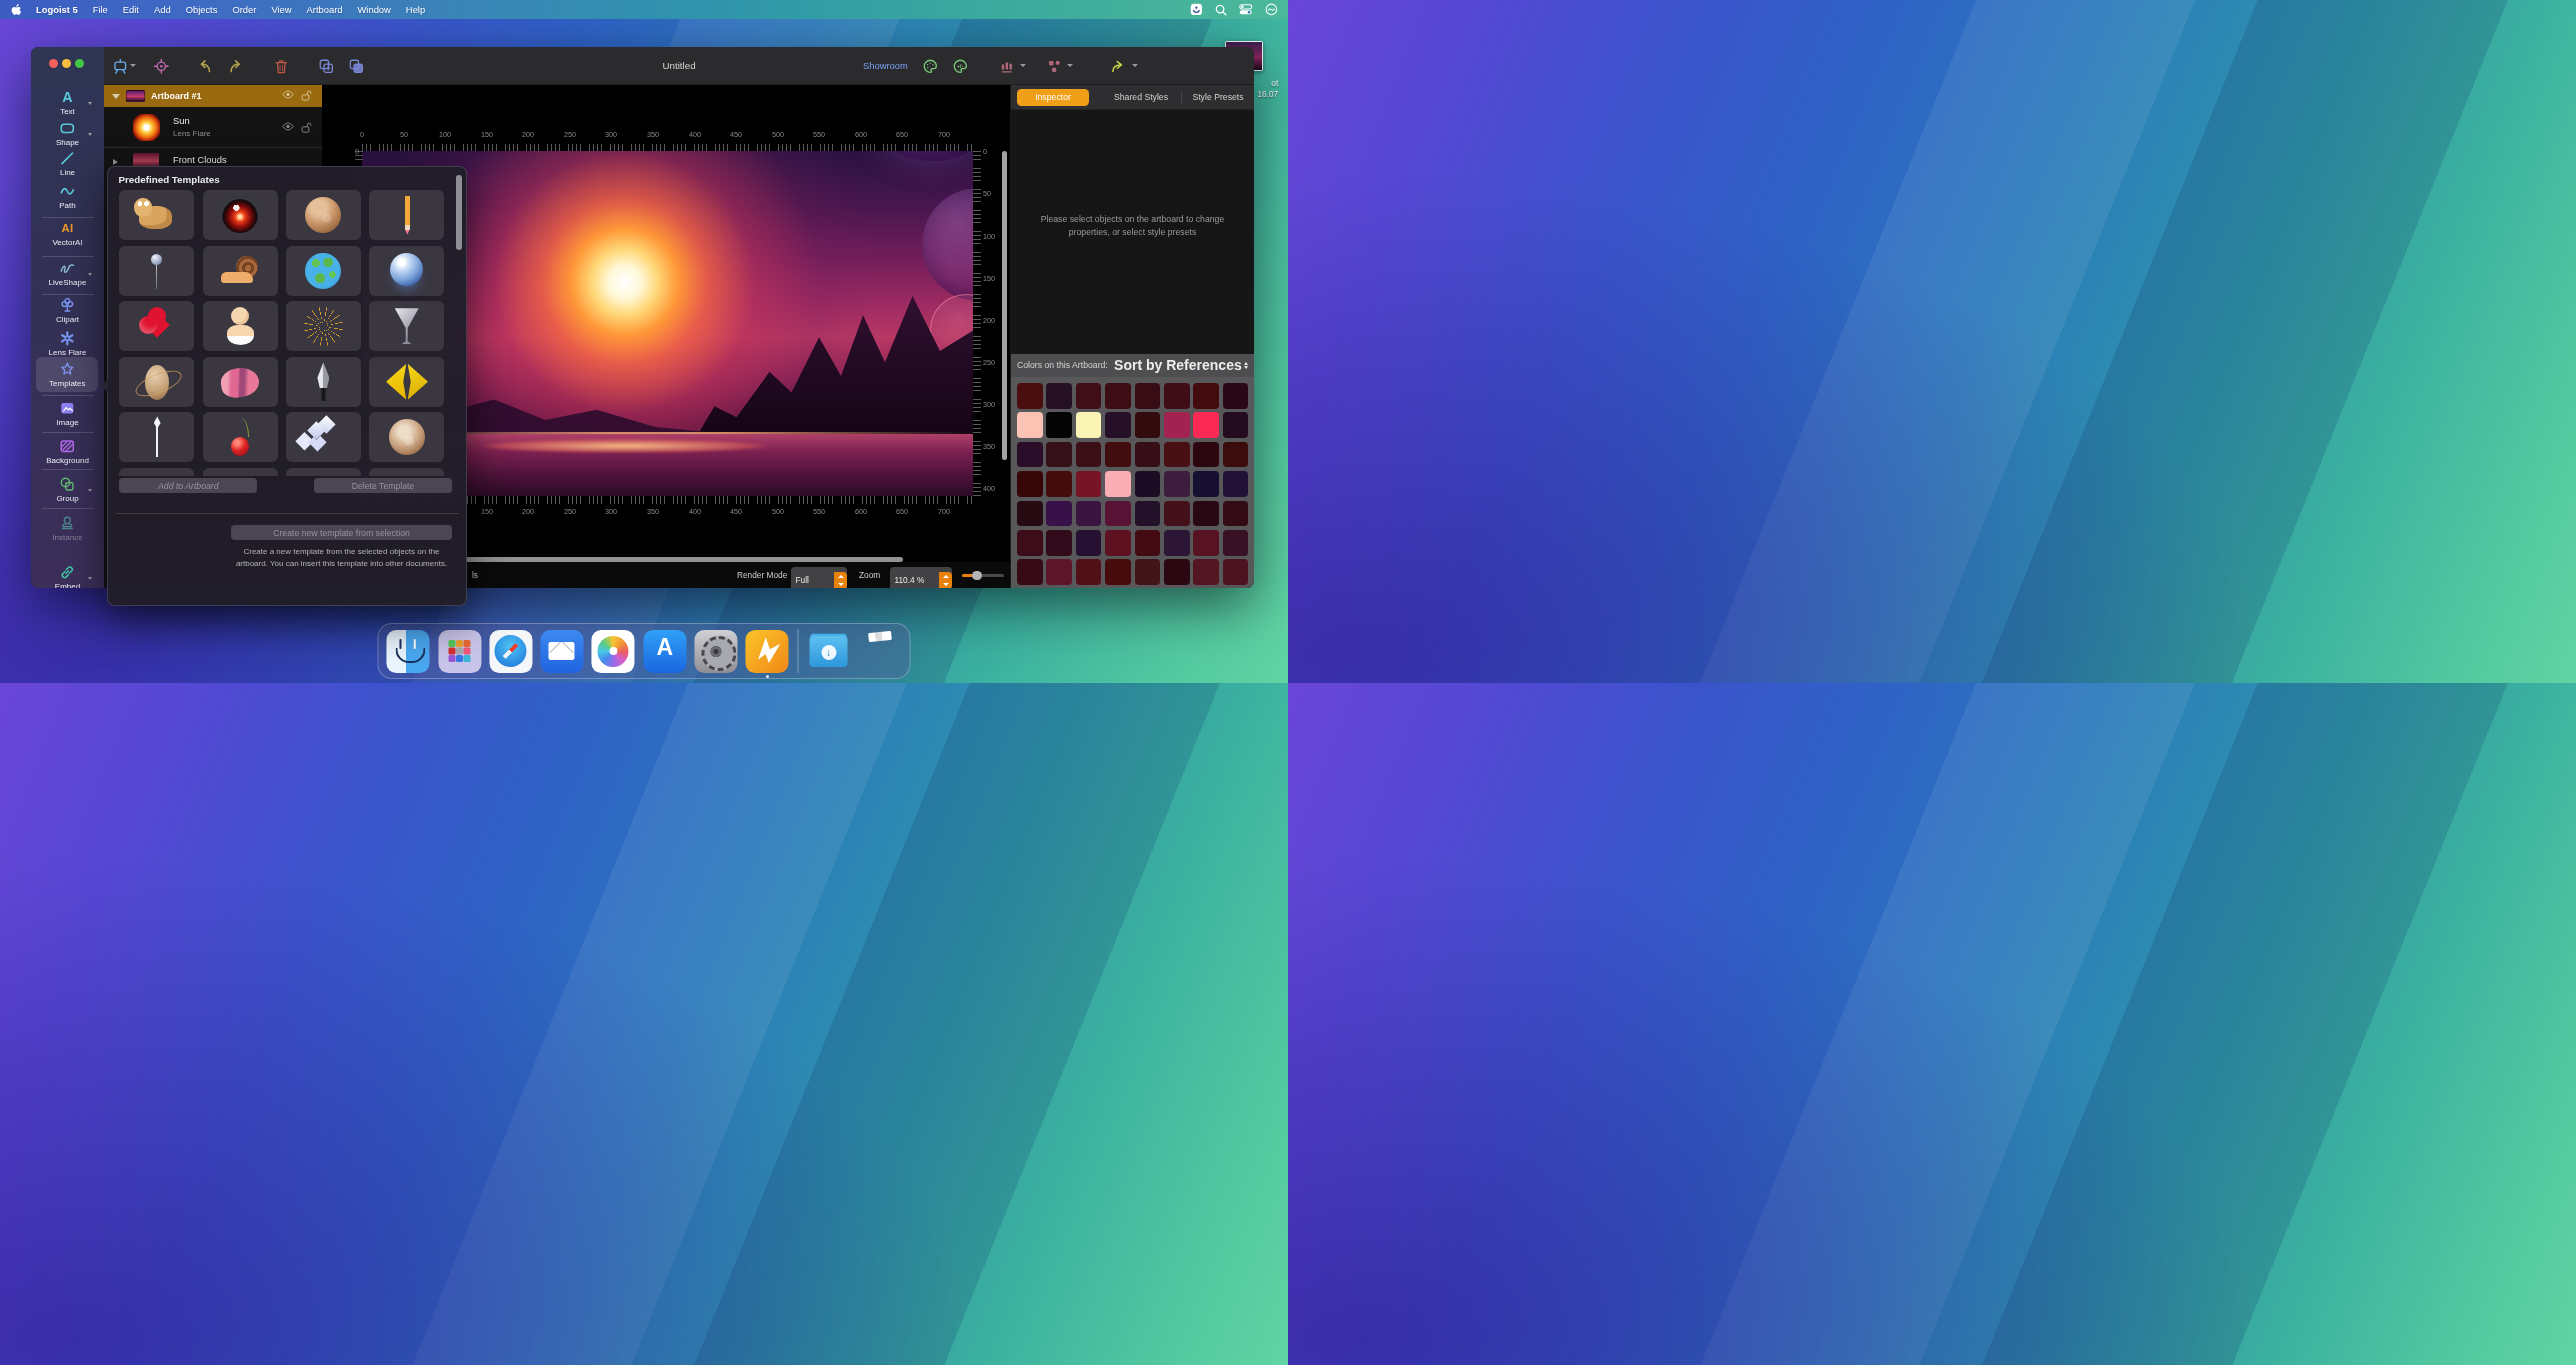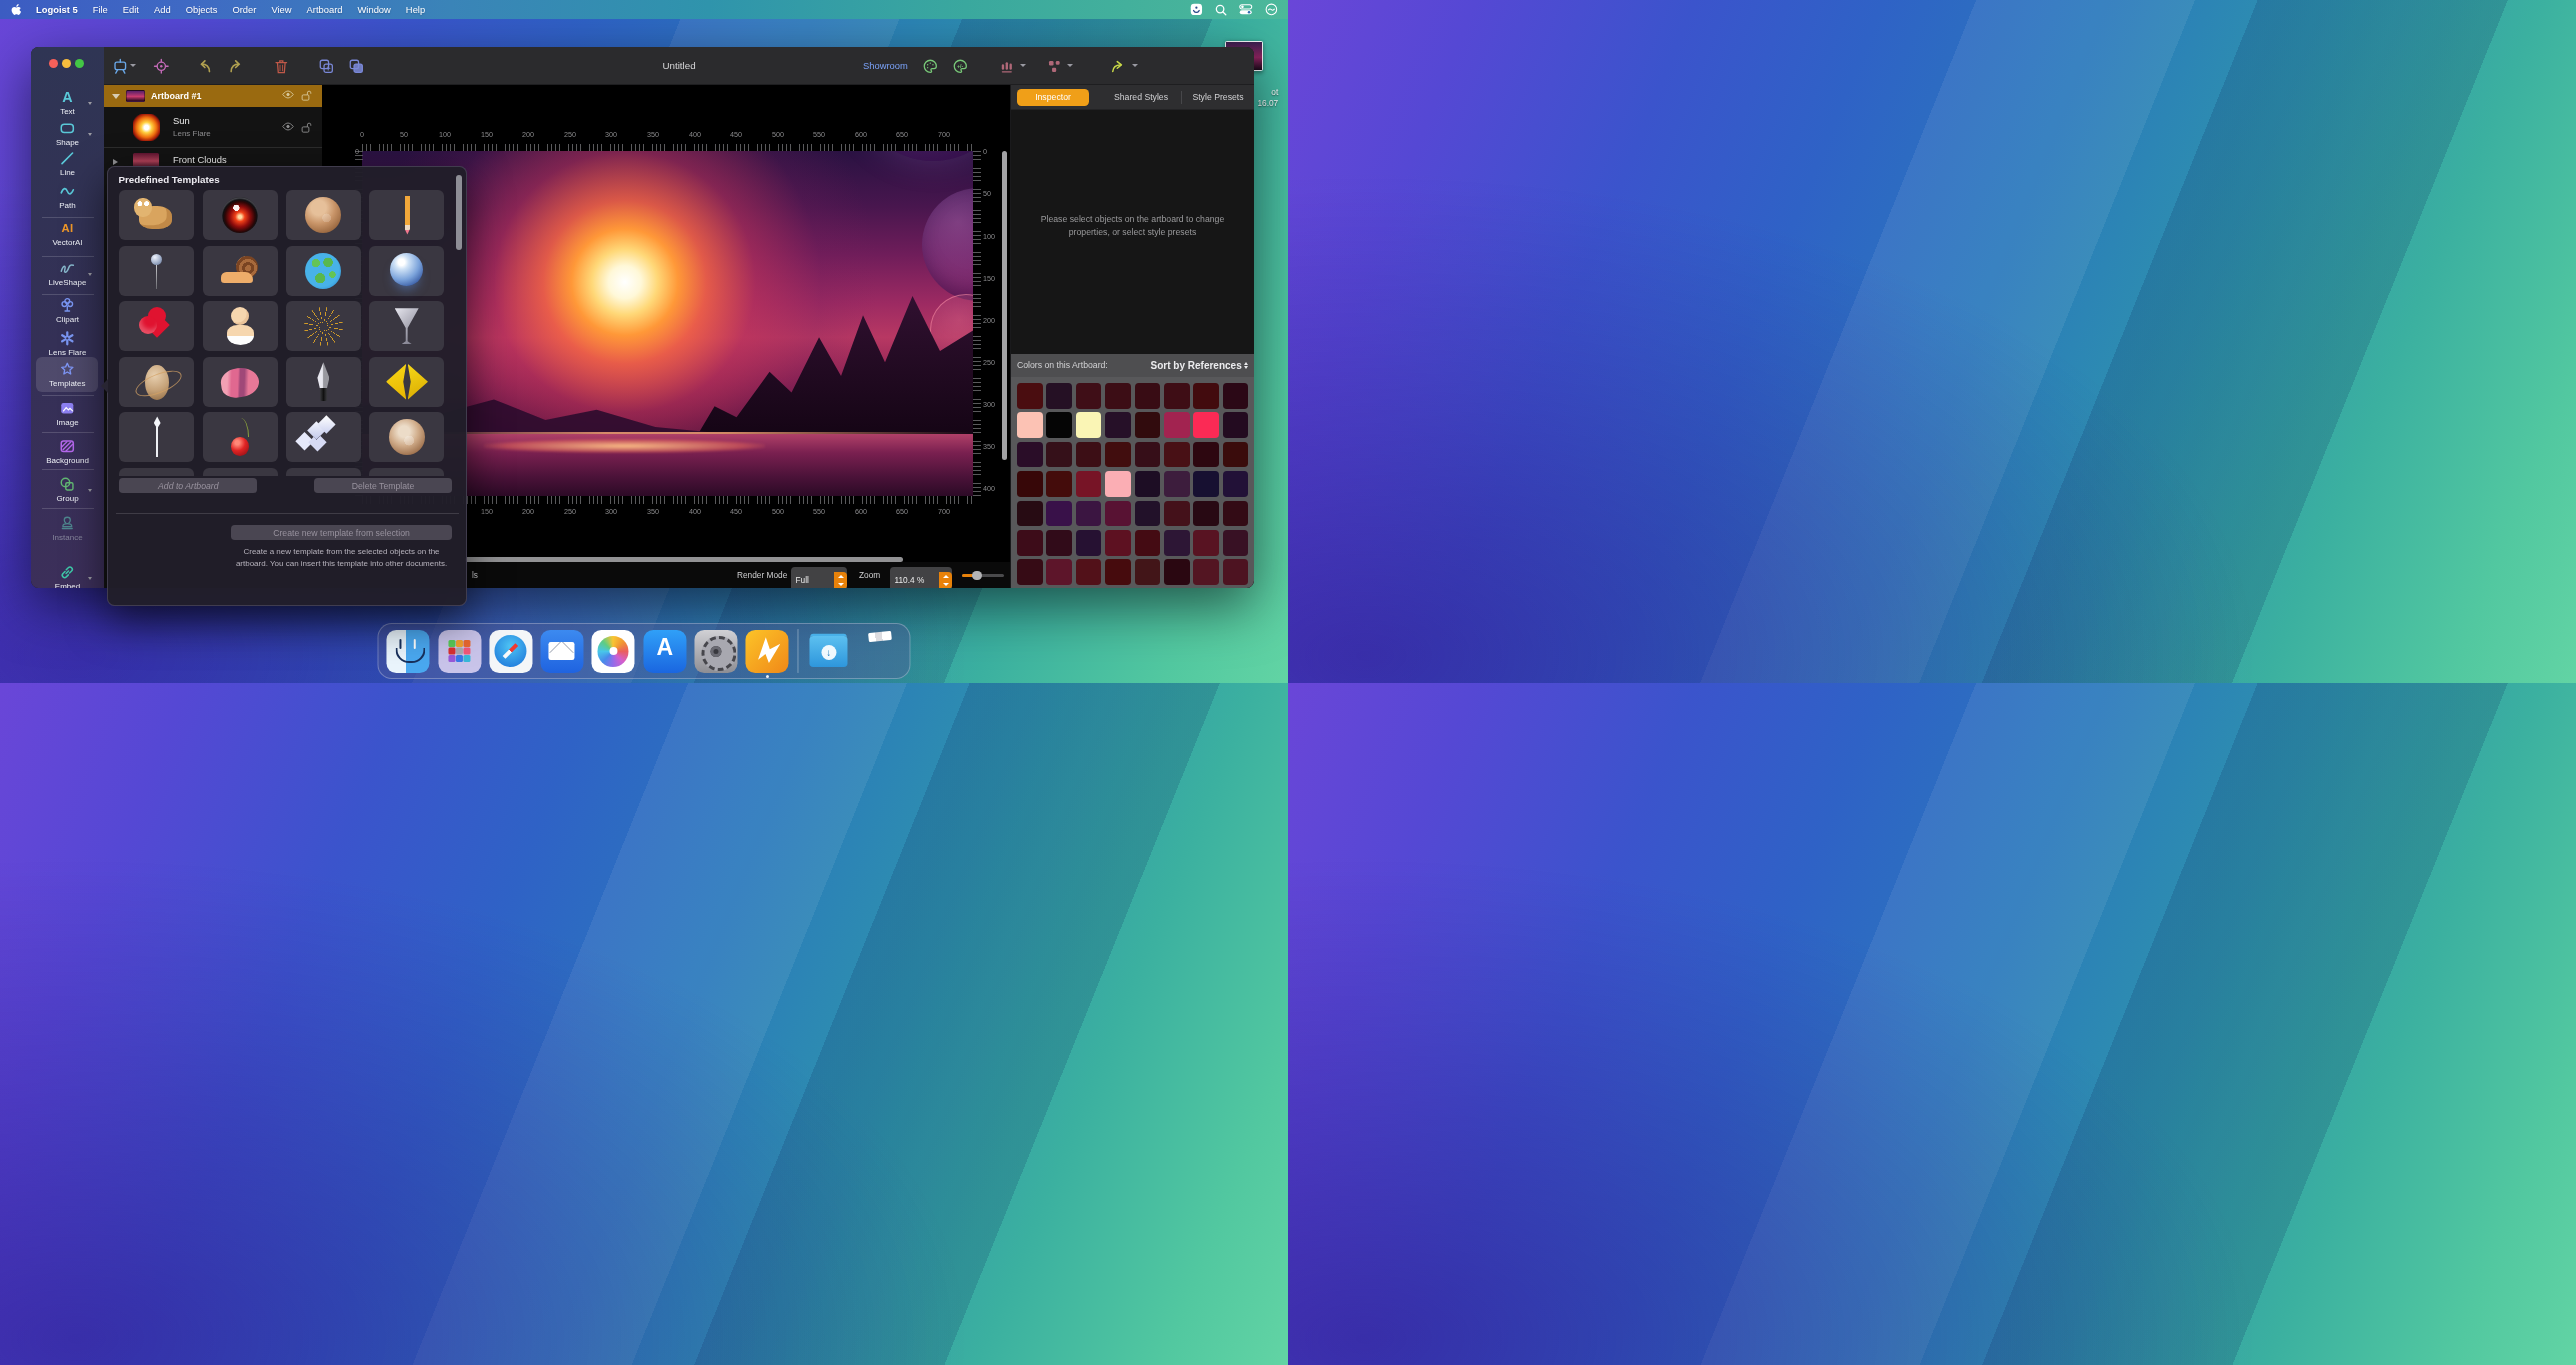--- a/index.html
+++ b/index.html
@@ -20,21 +20,21 @@
     text-shadow:0 0.8px 1.5px rgba(0,0,40,.25); }
   .menubar .apple { margin:0 7.5px 0 10.5px; display:flex; align-items:center; }
   .menubar .appname { font-weight:700; padding:0 7.5px; }
   .menubar .mitem { padding:0 7.5px; }
   .menu-right { position:absolute; right:10.5px; top:0; height:19px; display:flex; align-items:center; gap:12px; }
   
   .deskfile-thumb { position:absolute; left:1225px; top:41px; width:38px; height:30px; z-index:5;
     background:linear-gradient(180deg,#3a2050 0%,#8e2460 55%,#1a0a18 100%); border:1.5px solid #f4f4f6; border-radius:1.5px;
     box-shadow:0 1.5px 4.5px rgba(0,0,0,.4); }
   .deskfile-label { position:absolute; right:9.8px; top:78px; z-index:5; text-align:right; color:#fff; font-size:8.3px;
-    line-height:10.5px; text-shadow:0 0.8px 1.5px rgba(0,0,0,.5);margin-top:9px; }
+    line-height:10.5px; text-shadow:0 0.8px 1.5px rgba(0,0,0,.5); }
   
   .win { position:absolute; left:31px; top:47px; width:1223px; height:541px; border-radius:7.5px; overflow:hidden;
     background:#1a1a1c; box-shadow:0 18px 53px rgba(0,0,10,.55); z-index:10; }
   .sidebar { position:absolute; left:0; top:0; bottom:0; width:73px;
     background:linear-gradient(180deg,#2f3554 0%,#343056 55%,#3c2f5a 100%); }
   .tlight { position:absolute; top:12px; width:9px; height:9px; border-radius:50%; }
   .tl-close{ left:18px; background:#f5605a; } .tl-min{ left:31px; background:#f6bd3e; } .tl-zoom{ left:44px; background:#43c645; }
   .toolbarbg { position:absolute; left:73px; right:0; top:0; height:38px; background:#2b2b2d; border-bottom:0.8px solid #1e1e20; }
   .tb-ic { position:absolute; top:10.5px; width:16.6px; height:16.6px; display:flex; align-items:center; justify-content:center; }
   .chev { width:0; height:0; border-left:3px solid transparent; border-right:3px solid transparent; border-top:3.8px solid #9a9aa2; position:absolute; }
@@ -108,21 +108,21 @@
   .inspector { position:absolute; right:0; top:38px; width:243px; bottom:0; background:#161616; }
   .itabs { position:absolute; left:0; right:0; top:0; height:25px; background:#2e2e30; border-bottom:0.8px solid #232325; }
   .itab-pill { position:absolute; left:6px; top:3.8px; width:72px; height:17.3px; background:#f09f18; border-radius:4.5px;
     color:#fff; font-size:8.7px; display:flex; align-items:center; justify-content:center; }
   .itab { position:absolute; top:3.8px; height:17.3px; width:72px; color:#d2d2d4; font-size:8.7px; display:flex; align-items:center; justify-content:center; }
   .itab-div { position:absolute; left:170px; top:6px; width:0.8px; height:12.8px; background:#47474a; }
   .imsg { position:absolute; left:16.6px; right:16.6px; top:128px; text-align:center; color:#9a9a9c; font-size:8.7px; line-height:1.45; }
   .chead { position:absolute; left:0; right:0; top:269px; height:22.6px; background:#4e4e50; display:flex; align-items:center;
     justify-content:space-between; padding:0 6px; }
   .chead .t1 { color:#d2d2d4; font-size:8.7px; }
-  .chead .t2 { color:#ececee; font-size:10px; font-weight:700; display:flex; align-items:center; gap:2.3px; }
+  .chead .t2 { color:#ececee; font-size:14px; font-weight:700; display:flex; align-items:center; gap:2.3px; }
   .sortarr { display:inline-flex; flex-direction:column; gap:0.8px; }
   .sortarr i { width:0; height:0; border-left:2.3px solid transparent; border-right:2.3px solid transparent; display:block; }
   .sortarr .up { border-bottom:3px solid #ececee; } .sortarr .dn { border-top:3px solid #ececee; }
   .swatches { position:absolute; left:0; right:0; top:292px; bottom:0; background:#58585a; padding:6px;
     display:grid; grid-template-columns:repeat(8,25.6px); grid-auto-rows:25.6px; gap:3.8px; }
   .sw { border-radius:3.8px; }
   
   .tool { position:absolute; left:0; width:73px; text-align:center; }
   .tool .ticon { height:18px; display:flex; align-items:center; justify-content:center; position:relative; }
   .tool .tlabel { font-size:8px; color:#eef0f6; margin-top:0.8px; }

